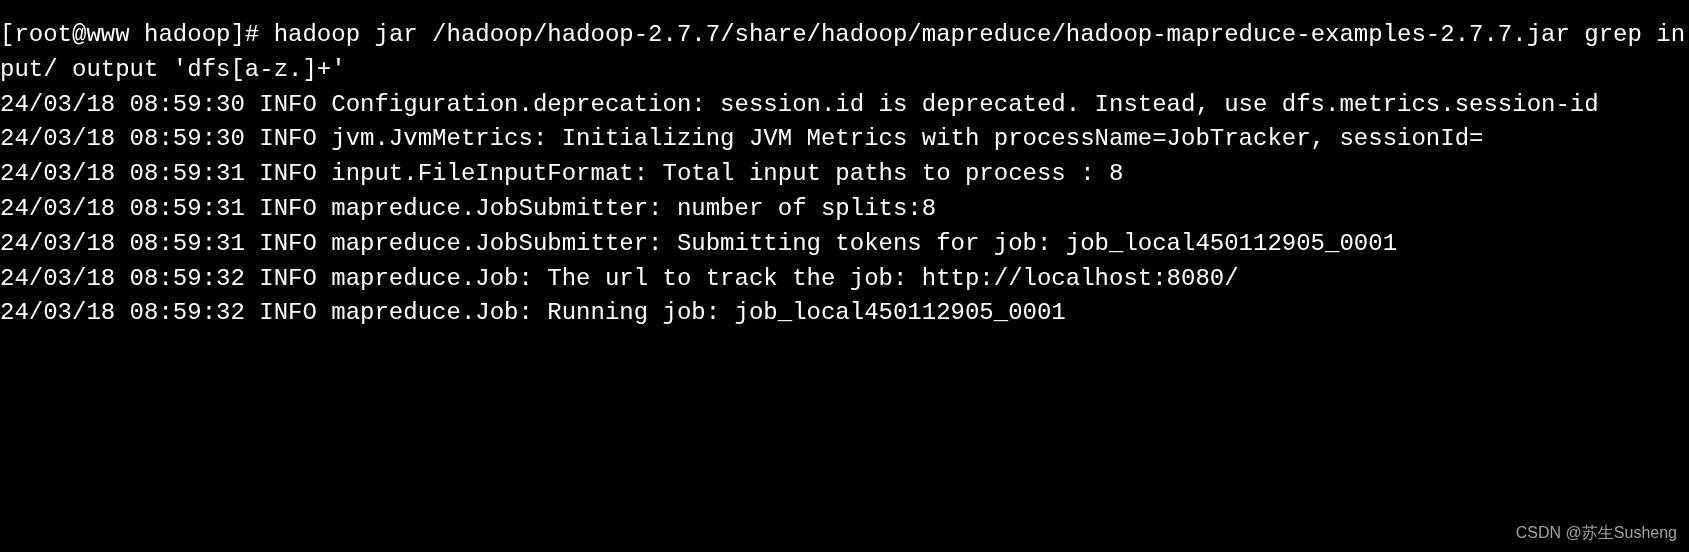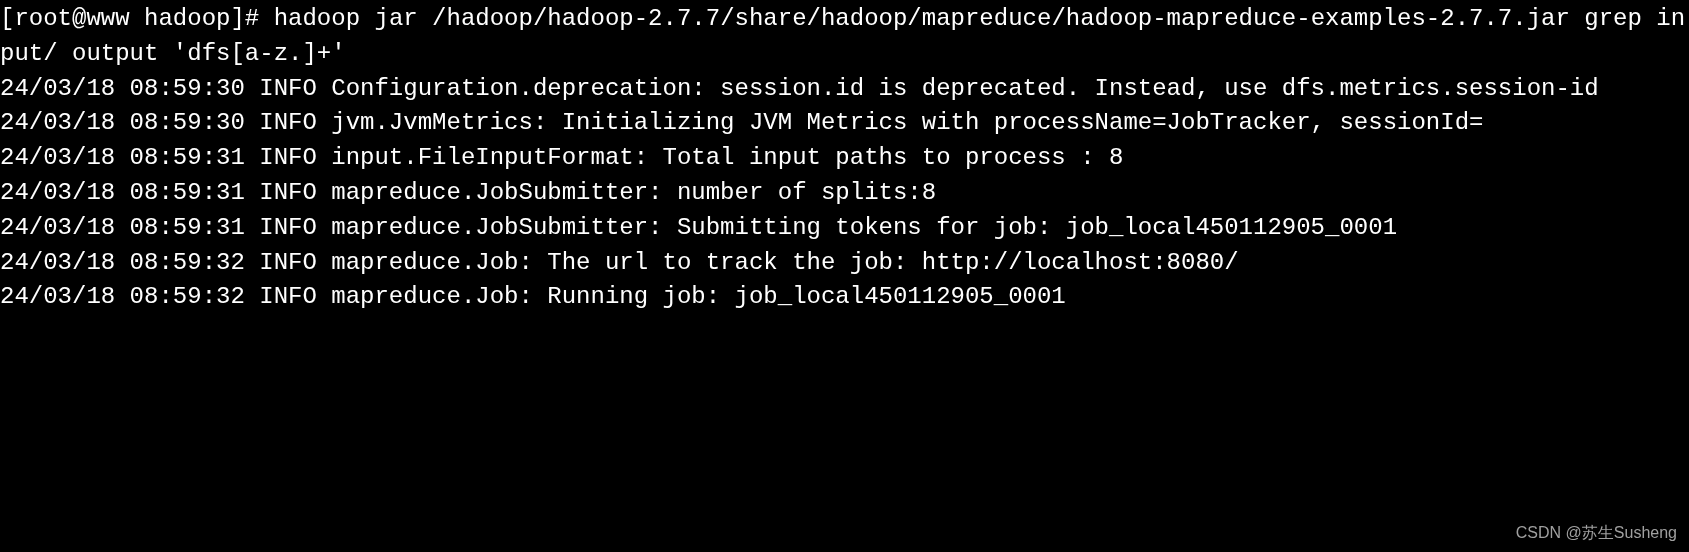--- a/index.html
+++ b/index.html
@@ -12,20 +12,21 @@
       line-height: 1.45;
       width: 1689px;
       height: 552px;
       overflow: hidden;
       position: relative;
     }
     .terminal {
       white-space: pre-wrap;
       word-break: break-all;
       padding: 2px 0 0 0;
+      margin-top: 16px;
     }
     .watermark {
       position: absolute;
       bottom: 8px;
       right: 12px;
       font-size: 16px;
       color: #a0a0a0;
       font-family: sans-serif;
     }
   </style>

